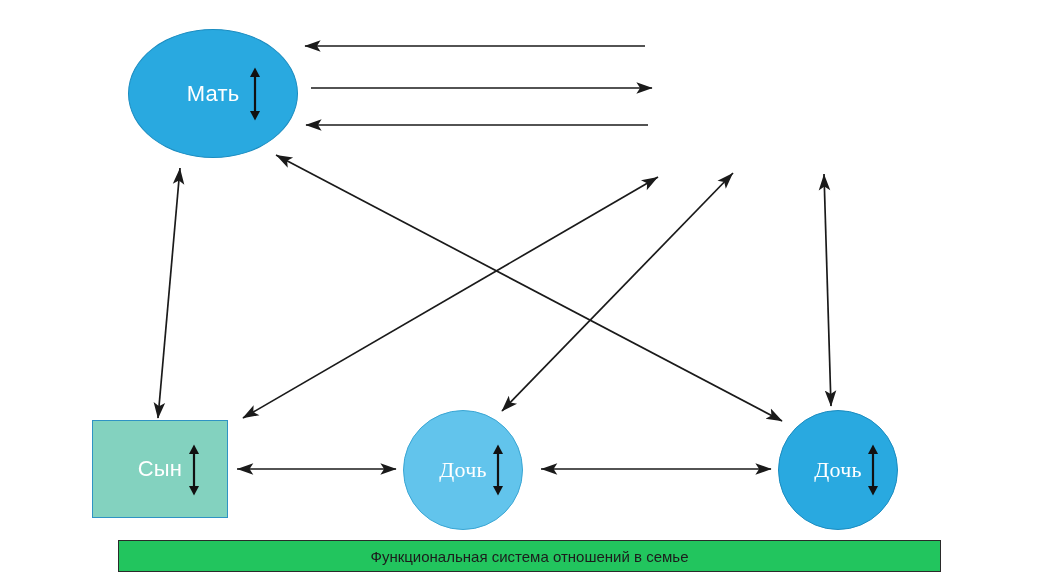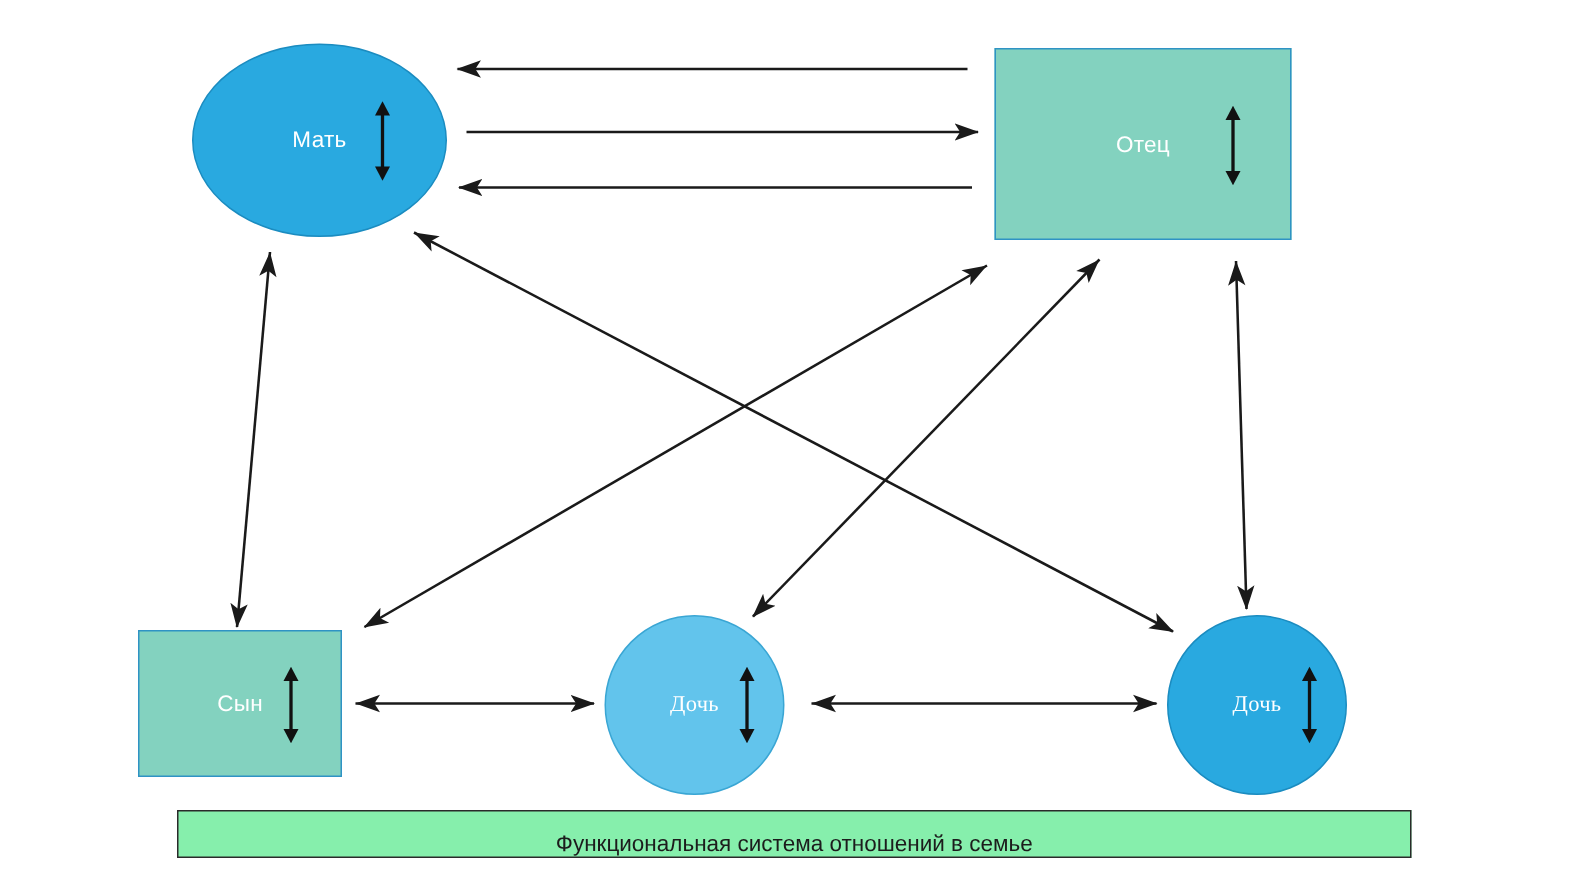--- a/index.html
+++ b/index.html
@@ -24,21 +24,21 @@
     width: 1050px;
     height: 587px;
   }
   .node {
     position: absolute;
     box-sizing: border-box;
     display: flex;
     align-items: center;
     justify-content: center;
     color: #ffffff;
-    font-size: 15px;
+    font-size: 22px;
     font-family: "Liberation Sans", sans-serif;
     letter-spacing: .2px;
   }
   .node-label {
     position: relative;
     z-index: 2;
     white-space: nowrap;
   }
   .shape-ellipse  { border-radius: 50%; }
   .shape-circle   { border-radius: 50%; font-family: Liberation Serif, serif; }
@@ -55,23 +55,23 @@
   }
 
   #caption-box {
     position: absolute;
     box-sizing: border-box;
     left: 118px;
     top: 540px;
     width: 823px;
     height: 32px;
     border: 1.4px solid #2a2a2a;
-    background: #86efac;
+    background: #22c55e;
     display: flex;
-    align-items: flex-end;
+    align-items: center;
     justify-content: center;
   }
   #caption-box .caption-text {
     font-size: 15px;
     color: #1c1c1c;
     font-family: "Liberation Sans", sans-serif;
   }
 </style>
 </head>
 <body>
@@ -103,28 +103,20 @@
 
   <div class="node shape-ellipse fill-darkblue" style="left:128px;top:29px;width:170px;height:129px;">
     <span class="node-label">Мать</span>
     <svg class="inner-arrow" style="left:118px;top:36px;" width="16" height="56" viewBox="0 0 16 56">
       <line x1="8" y1="8" x2="8" y2="48" stroke="#111" stroke-width="2.2"></line>
       <path d="M8,1.5 L13,11 L3,11 Z" fill="#111"></path>
       <path d="M8,54.5 L13,45 L3,45 Z" fill="#111"></path>
     </svg>
   </div>
 
-  <div class="node shape-rect fill-mint" style="left:663px;top:32px;width:198px;height:128px;">
-    <span class="node-label">Отец</span>
-    <svg class="inner-arrow" style="left:150px;top:36px;" width="16" height="56" viewBox="0 0 16 56">
-      <line x1="8" y1="8" x2="8" y2="48" stroke="#111" stroke-width="2.2"></line>
-      <path d="M8,1.5 L13,11 L3,11 Z" fill="#111"></path>
-      <path d="M8,54.5 L13,45 L3,45 Z" fill="#111"></path>
-    </svg>
-  </div>
 
   <div class="node shape-rect fill-mint" style="left:92px;top:420px;width:136px;height:98px;">
     <span class="node-label">Сын</span>
     <svg class="inner-arrow" style="left:93px;top:22px;" width="16" height="54" viewBox="0 0 16 54">
       <line x1="8" y1="8" x2="8" y2="46" stroke="#111" stroke-width="2.2"></line>
       <path d="M8,1.5 L13,11 L3,11 Z" fill="#111"></path>
       <path d="M8,52.5 L13,43 L3,43 Z" fill="#111"></path>
     </svg>
   </div>
 

